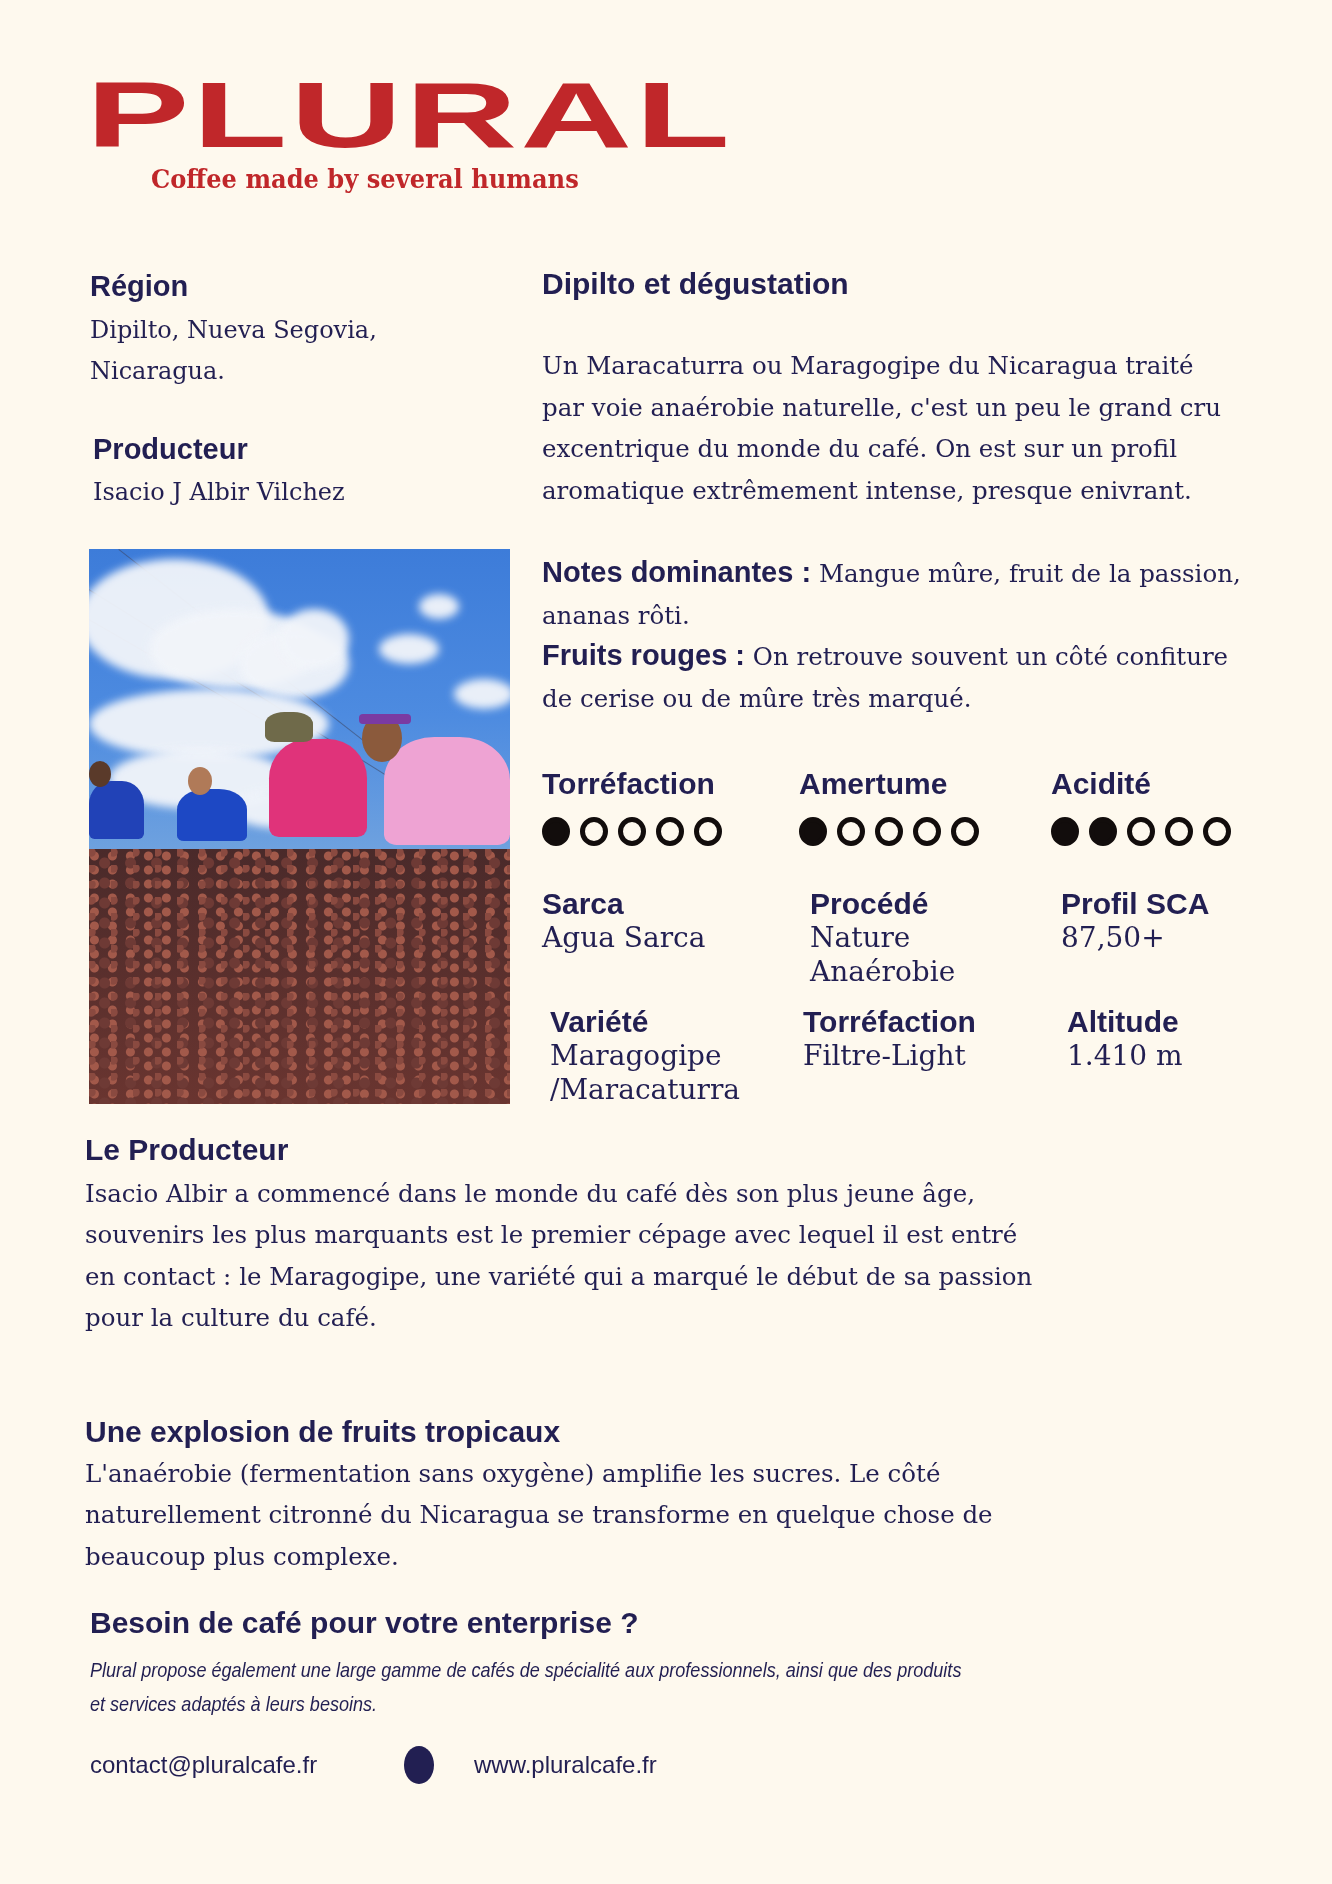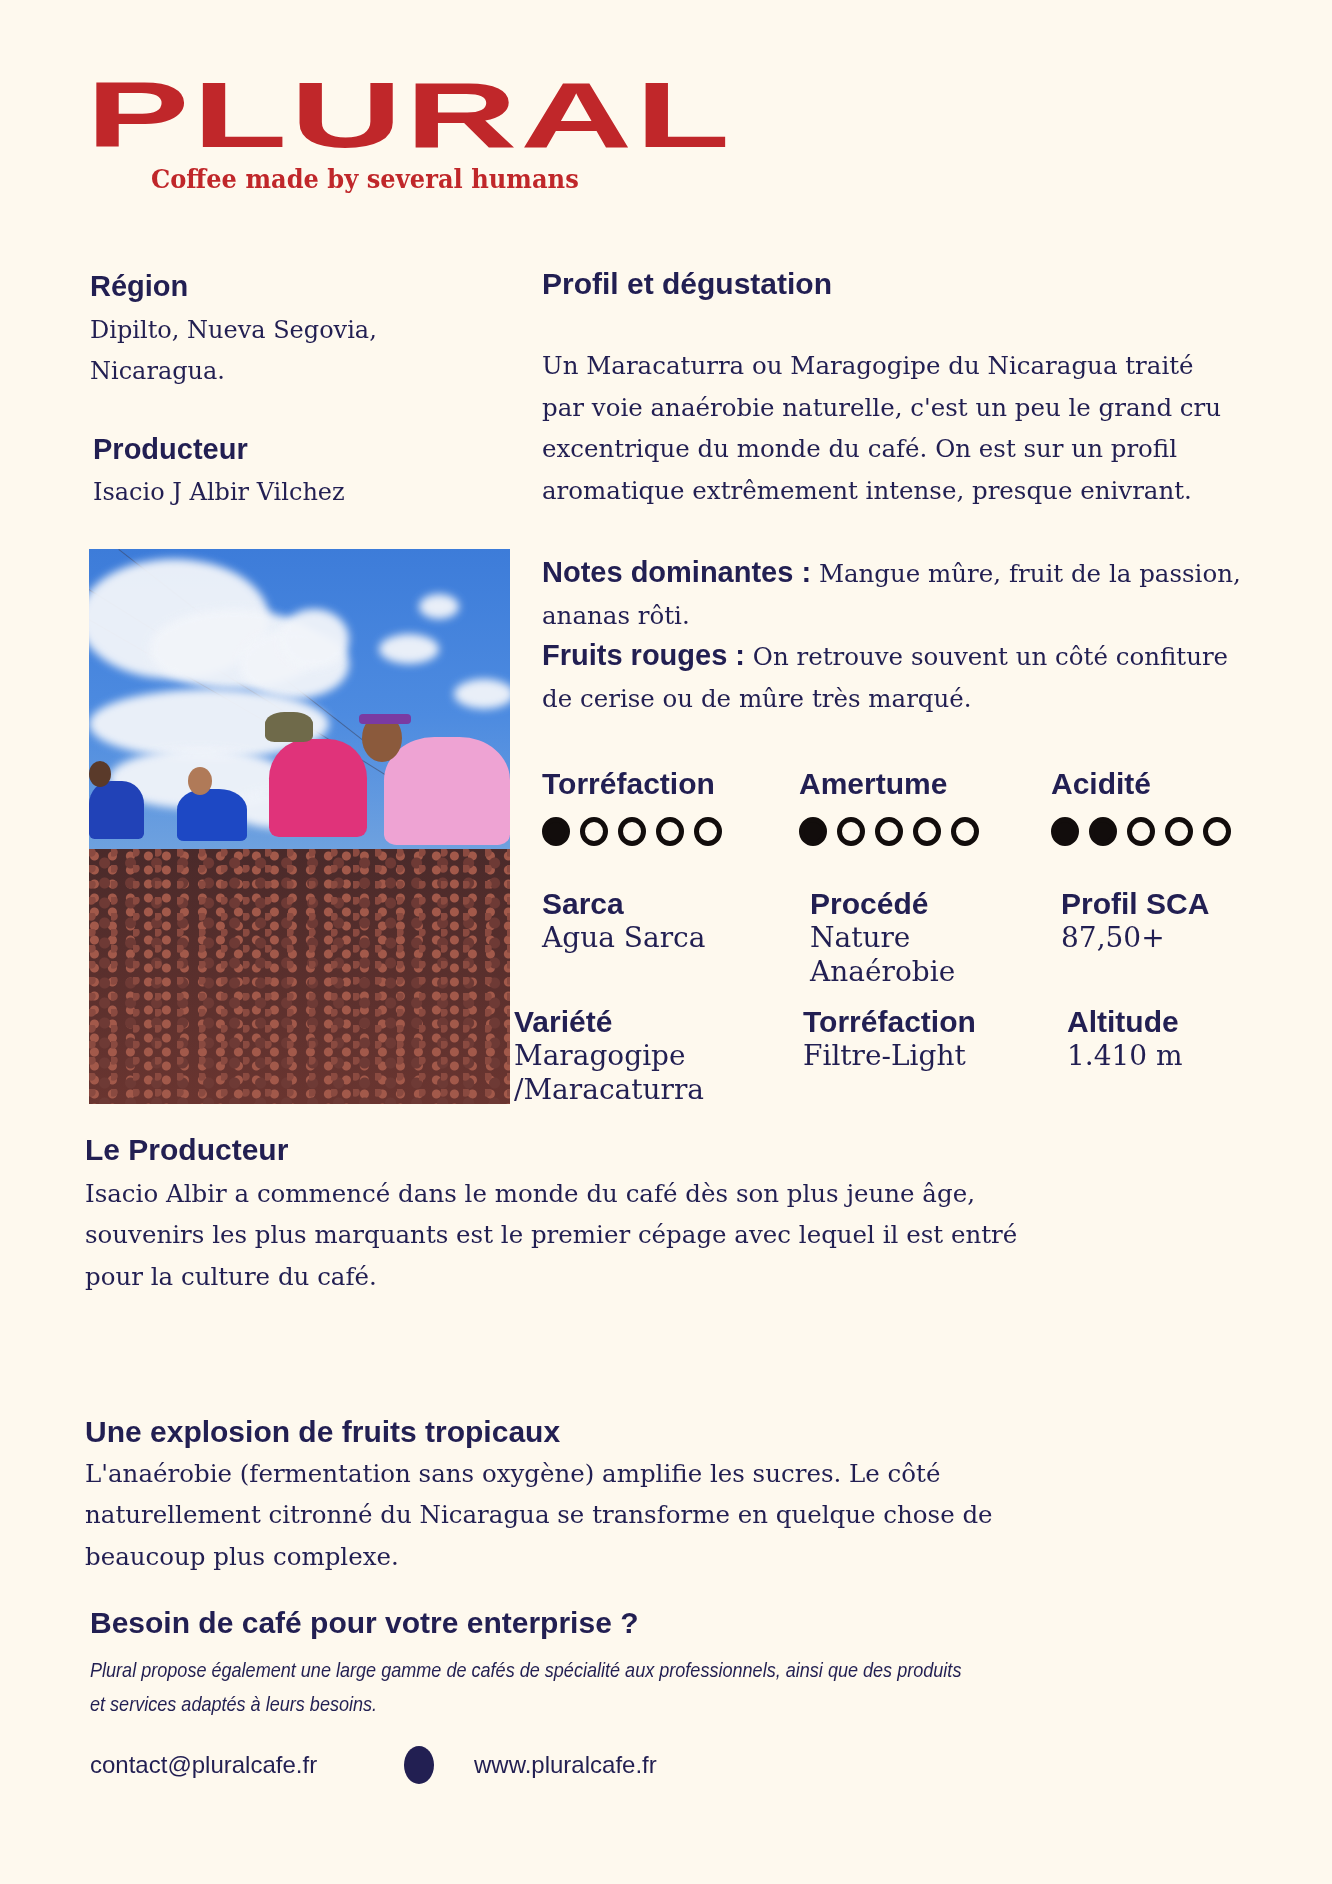--- a/index.html
+++ b/index.html
@@ -153,21 +153,21 @@
   <div class="head" style="left:0; top:212px; width:22px; height:26px; background:#5A3A2A;"></div>
   <div class="person" style="left:88px; top:240px; width:70px; height:52px; background:#1D48C4;"></div>
   <div class="head" style="left:99px; top:218px; width:24px; height:28px; background:#B07A58;"></div>
   <div class="person" style="left:180px; top:190px; width:98px; height:98px; background:#E0337A;"></div>
   <div class="head" style="left:176px; top:163px; width:48px; height:30px; background:#6F6A4A; border-radius:40% 40% 20% 20%;"></div>
   <div class="person" style="left:295px; top:188px; width:126px; height:108px; background:#EEA3D3;"></div>
   <div class="head" style="left:273px; top:165px; width:40px; height:48px; background:#8B5A3C;"></div>
   <div class="abs" style="left:270px; top:165px; width:52px; height:10px; background:#7A3AA2; border-radius:4px;"></div>
 </div>
 
-<div class="abs sans-bold h-right" style="left:542px; top:266px;">Profil et dégustation</div>
+<div class="abs sans-bold h-right" style="left:542px; top:266px;">Dipilto et dégustation</div>
 
 <div class="abs serif p-right" style="left:542px; top:345px; width:700px;">Un Maracaturra ou Maragogipe du Nicaragua traité par voie anaérobie naturelle, c'est un peu le grand cru excentrique du monde du café. On est sur un profil aromatique extrêmement intense, presque enivrant.</div>
 
 <div class="abs serif p-right" style="left:542px; top:552px; width:700px;">
   <span class="inline-h">Notes dominantes :</span>
   <span>Mangue mûre, fruit de la passion, ananas rôti.</span>
 </div>
 <div class="abs serif p-right" style="left:542px; top:635px; width:700px;">
   <span class="inline-h">Fruits rouges :</span>
   <span>On retrouve souvent un côté confiture de cerise ou de mûre très marqué.</span>
@@ -211,38 +211,39 @@
 <div class="abs" style="left:810px; top:887px;">
   <div class="sans-bold spec-h">Procédé</div>
   <div class="serif spec-v">Nature</div>
   <div class="serif spec-v">Anaérobie</div>
 </div>
 <div class="abs" style="left:1061px; top:887px;">
   <div class="sans-bold spec-h">Profil SCA</div>
   <div class="serif spec-v">87,50+</div>
 </div>
 
-<div class="abs" style="left:514px; top:1005px;">
+<div class="abs" style="left:550px; top:1005px;">
   <div class="sans-bold spec-h">Variété</div>
   <div class="serif spec-v">Maragogipe</div>
   <div class="serif spec-v">/Maracaturra</div>
 </div>
 <div class="abs" style="left:803px; top:1005px;">
   <div class="sans-bold spec-h">Torréfaction</div>
   <div class="serif spec-v">Filtre-Light</div>
 </div>
 <div class="abs" style="left:1067px; top:1005px;">
   <div class="sans-bold spec-h">Altitude</div>
   <div class="serif spec-v">1.410 m</div>
 </div>
 
 <div class="abs sans-bold sec-h" style="left:85px; top:1132px;">Le Producteur</div>
 <div class="abs serif sec-p" style="left:85px; top:1173px;">
   <div>Isacio Albir a commencé dans le monde du café dès son plus jeune âge,</div>
   <div>souvenirs les plus marquants est le premier cépage avec lequel il est entré</div>
+  <div>en contact : le Maragogipe, une variété qui a marqué le début de sa passion</div>
   <div>pour la culture du café.</div>
 </div>
 
 <div class="abs sans-bold sec-h" style="left:85px; top:1414px;">Une explosion de fruits tropicaux</div>
 <div class="abs serif sec-p" style="left:85px; top:1453px;">
   <div>L'anaérobie (fermentation sans oxygène) amplifie les sucres. Le côté</div>
   <div>naturellement citronné du Nicaragua se transforme en quelque chose de</div>
   <div>beaucoup plus complexe.</div>
 </div>
 

